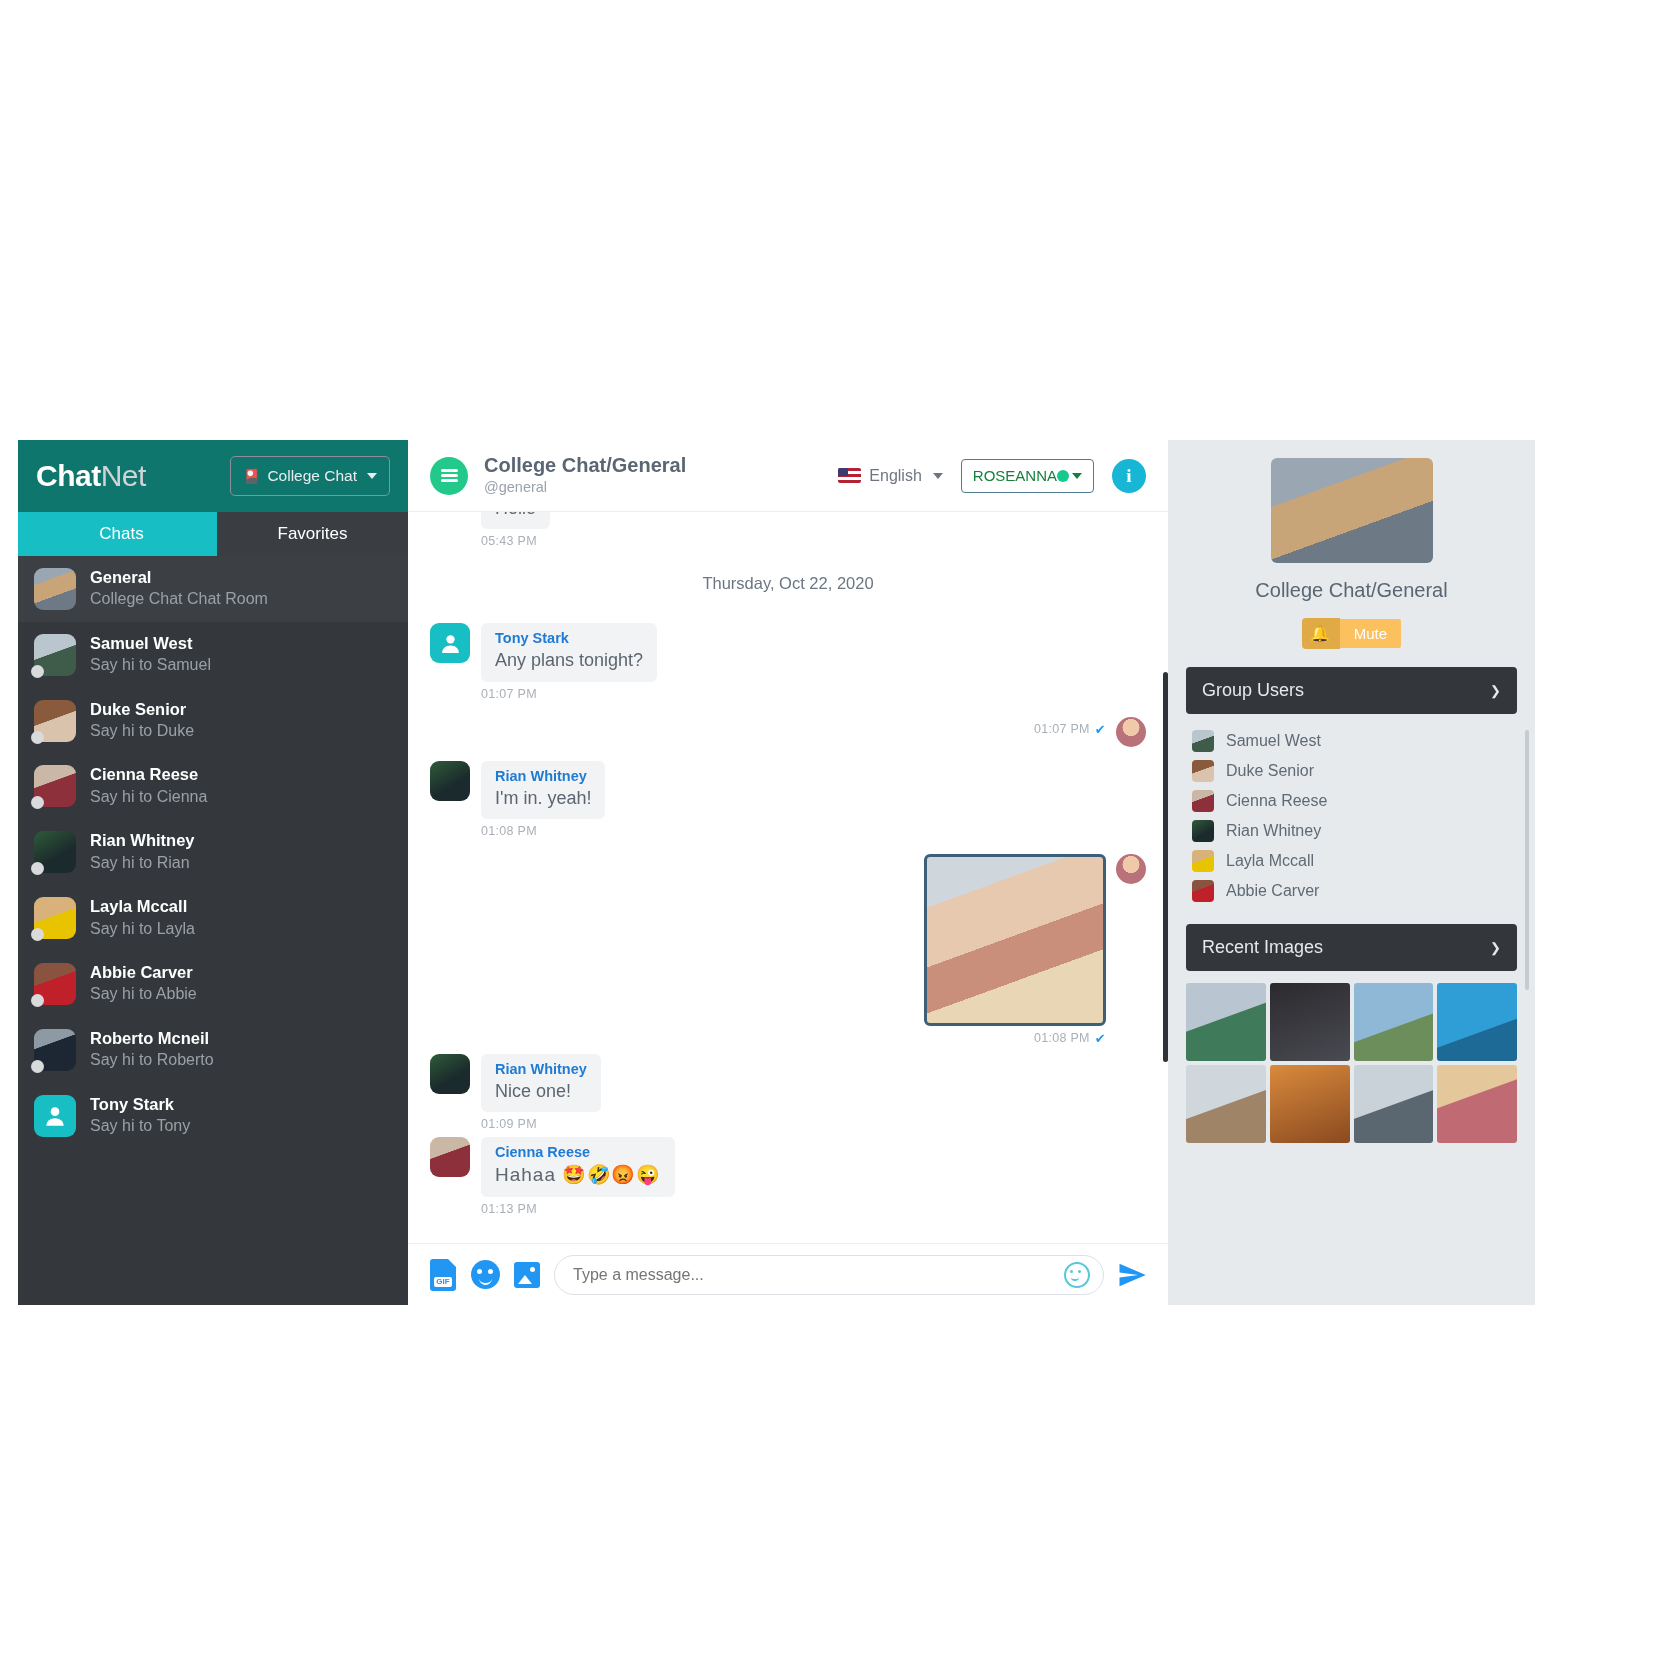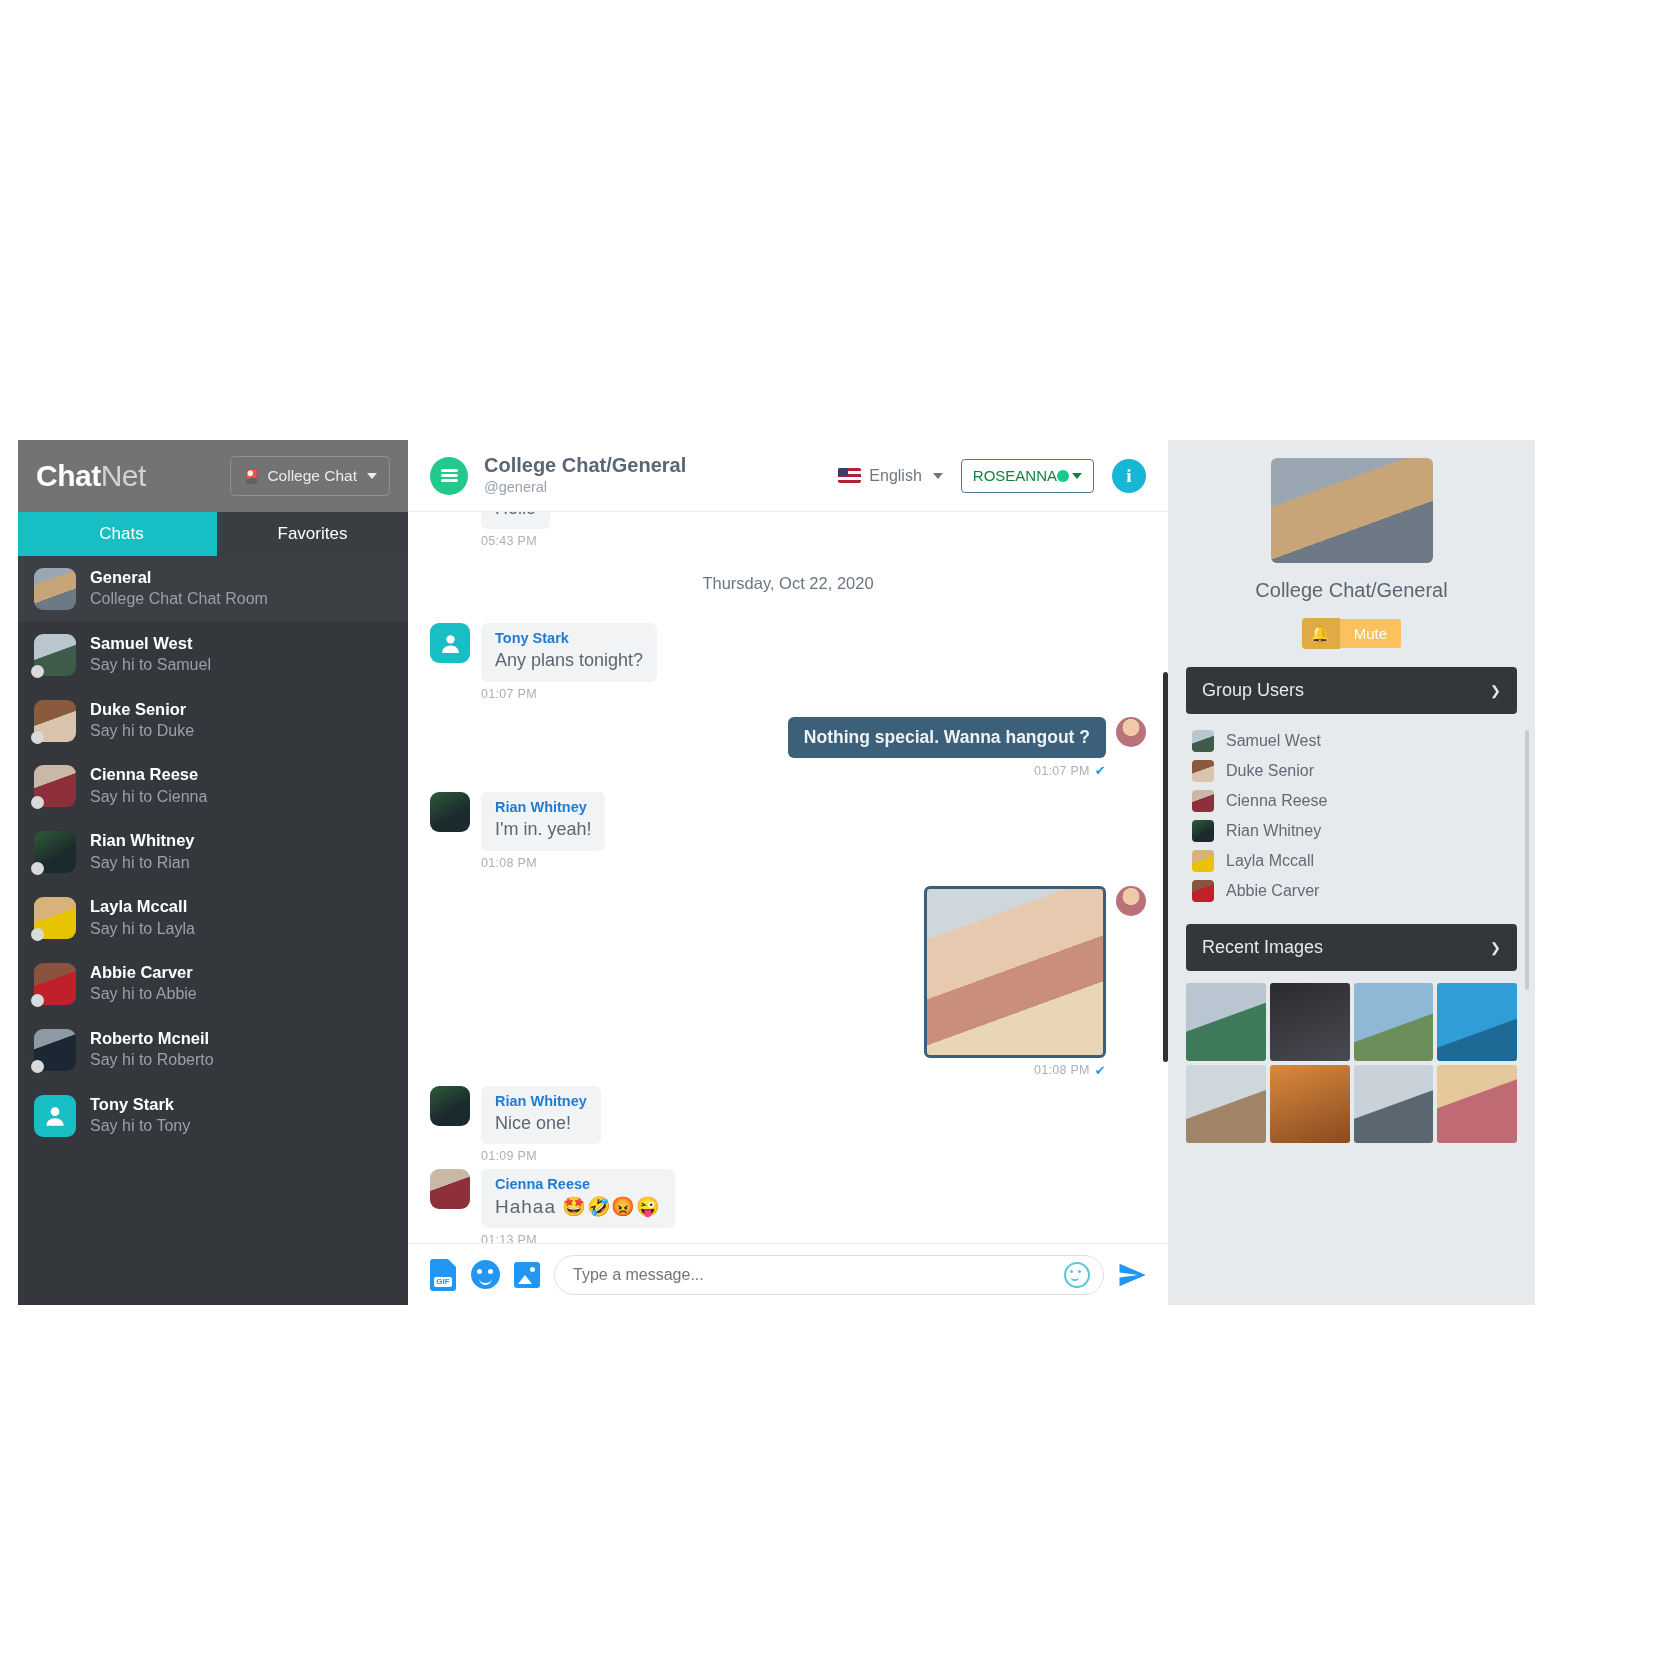--- a/index.html
+++ b/index.html
@@ -20,21 +20,21 @@
 
   
   .sidebar{
     width:390px; flex:0 0 390px;
     background:#2f3236;
     display:flex; flex-direction:column;
     position:relative;
   }
   .sb-head{
     height:72px; flex:0 0 72px;
-    background:#737373;
+    background:#0f766e;
     display:flex; align-items:center;
     padding:16px 18px; box-sizing:border-box;
     gap:12px;
   }
   .brand{
     font-size:30px; font-weight:700; color:#ffffff;
     letter-spacing:-0.5px; white-space:nowrap;
   }
   .brand .light{font-weight:400;color:#cfd3d6;}
   .room-select{
@@ -399,23 +399,20 @@
               <div class="b-text">Any plans tonight?</div>
             </div>
             <div class="time">01:07 PM</div>
           </div>
         </div>
       </div>
 
       <div class="m-row out" style="margin-top:16px;">
         <div style="display:flex;align-items:flex-start;">
           <div class="bub-col" style="align-items:flex-end;">
-            <div class="bubble outgoing">
-              <div class="b-text">Nothing special. Wanna hangout ?</div>
-            </div>
             <div class="time r">
                 <span>01:07 PM</span>
                 <span class="tick">✔</span>
               </div>
           </div>
           <div class="sm-av" style="background:radial-gradient(circle at 50% 35%,#f0c9a8 34%,#b9727a 35%);"></div>
         </div>
       </div>
 
       <div class="m-row" style="margin-top:14px;">

